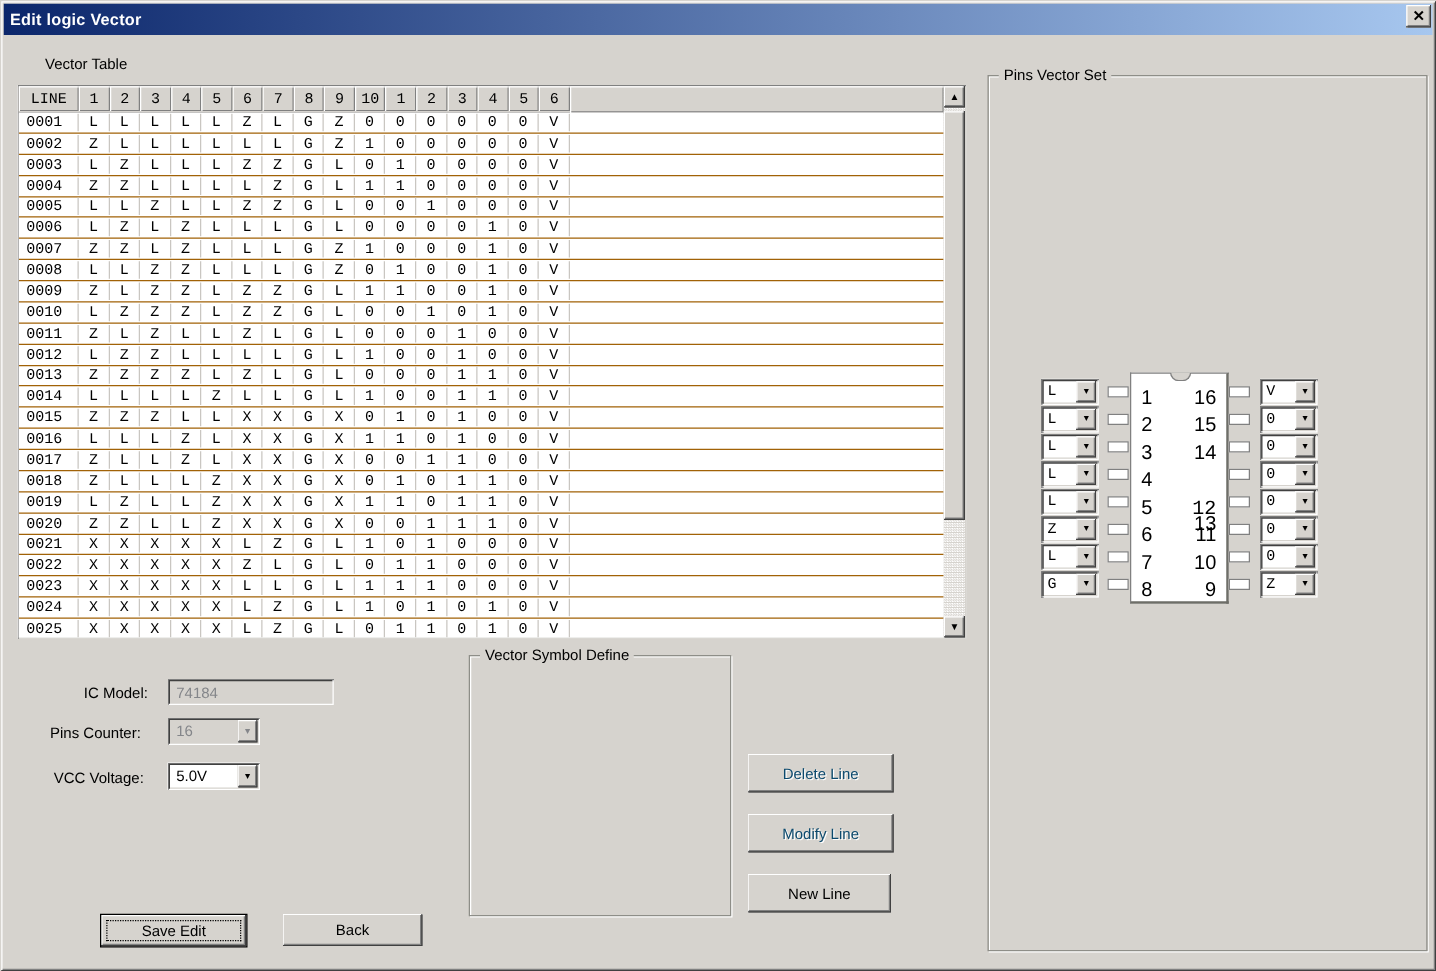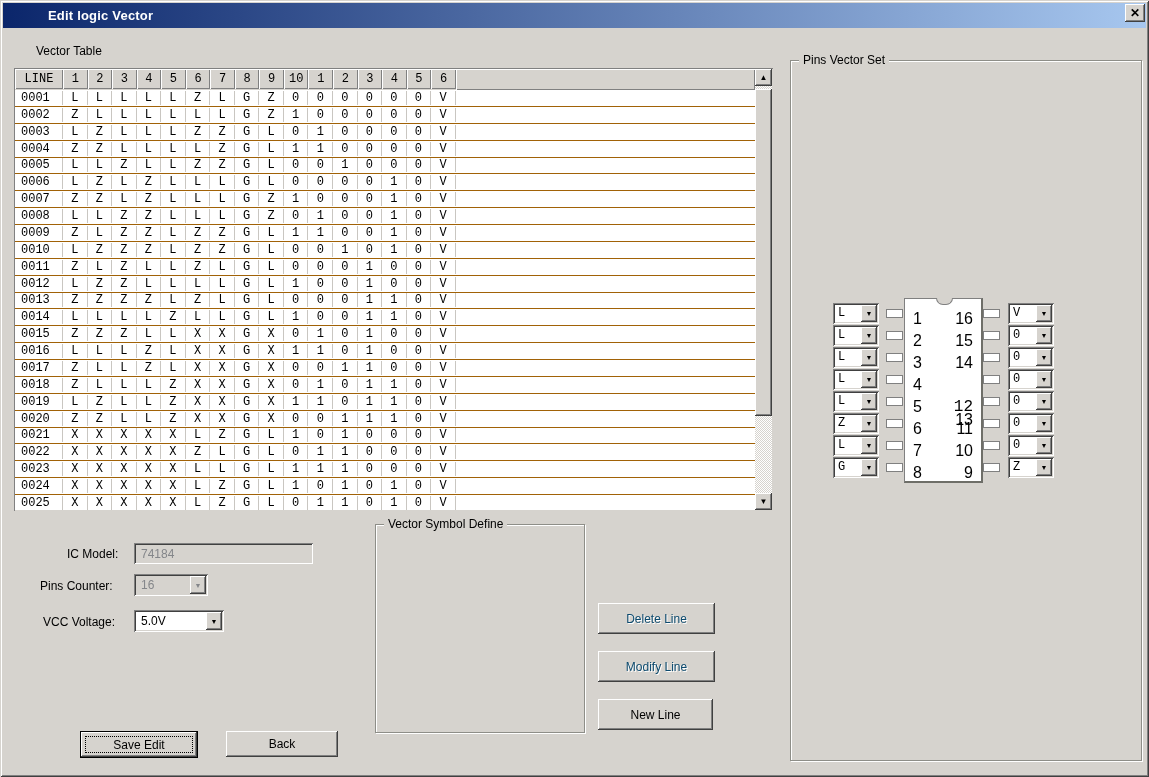--- a/index.html
+++ b/index.html
@@ -1,21 +1,21 @@
 <!DOCTYPE html>
 <html><head>
 <meta charset="utf-8">
 <style>
   html,body{margin:0;padding:0;}
   body{font-family:"Liberation Sans",sans-serif;background:#808080;}
   .dialog{position:relative;width:1149px;height:777px;background:#d6d3ce;overflow:hidden;
     box-shadow:inset 1px 1px 0 #d6d3ce,inset -1px -1px 0 #404040,inset 2px 2px 0 #fff,inset -2px -2px 0 #808080;}
   
   .titlebar{position:absolute;left:3px;top:3px;right:3px;height:25px;
-    background:linear-gradient(to right,#0b266b,#a7c7ef);display:flex;align-items:center;padding-left:40px;}
+    background:linear-gradient(to right,#0b266b,#a7c7ef);display:flex;align-items:center;}
   .titlebar .title{color:#fff;font-size:13px;font-weight:bold;padding-left:5px;letter-spacing:.2px;}
   .btn-close{position:absolute;top:4px;right:4px;width:20px;height:18px;background:#d6d3ce;
     box-shadow:inset -1px -1px 0 #404040,inset 1px 1px 0 #fff,inset -2px -2px 0 #808080;
     display:flex;align-items:center;justify-content:center;font-size:12px;font-weight:bold;color:#000;cursor:default;}
   .groupbox{position:absolute;border:1px solid #8e8e88;box-shadow:inset 1px 1px 0 #fff,1px 1px 0 #fff;}
   .grouplabel{position:absolute;top:-8px;left:8px;background:#d6d3ce;padding:0 4px;font-size:12px;color:#000;}
   .label{position:absolute;font-size:12px;color:#000;white-space:nowrap;}
   
   .vtable{position:absolute;left:14px;top:68px;width:759px;height:443px;background:#e5e5e5;
     box-shadow:inset 1px 1px 0 #808080,inset -1px -1px 0 #d6d3ce;overflow:hidden;}
@@ -719,32 +719,32 @@
       </div>
       <div class="pcombo" style="left: 180px; top: 159px;">
         <span class="val">Z</span>
         <span class="combo-arrow">▼</span>
       </div>
       <div class="stub" style="left: 58px; top: 165px;"></div>
       <div class="stub" style="left: 155px; top: 165px;"></div>
     </div>
 
   <div class="label" style="left:67px;top:547px;">IC Model:</div>
-  <div class="field" style="left:134px;top:543px;width:179px;height:21px;">
+  <div class="field" style="left:134px;top:543px;width:133px;height:21px;">
     <span class="fval disabled-text">74184</span>
   </div>
 
   <div class="label" style="left:40px;top:579px;">Pins Counter:</div>
   <div class="field" style="left:134px;top:574px;width:74px;height:22px;">
     <span class="fval disabled-text">16</span>
     <span class="combo-arrow arrow-disabled">▼</span>
   </div>
 
   <div class="label" style="left:43px;top:615px;text-align:center;">VCC Voltage:</div>
-  <div class="field combo-white" style="left:134px;top:610px;width:90px;height:22px;">
+  <div class="field combo-white" style="left:134px;top:610px;width:74px;height:22px;">
     <span class="fval">5.0V</span>
     <span class="combo-arrow">▼</span>
   </div>
 
   <div class="groupbox sym-group">
     <span class="grouplabel">Vector Symbol Define</span>
   </div>
 
   <div class="button disabled" style="left:598px;top:603px;width:117px;height:31px;">Delete Line</div>
   <div class="button disabled" style="left:598px;top:651px;width:117px;height:31px;">Modify Line</div>

